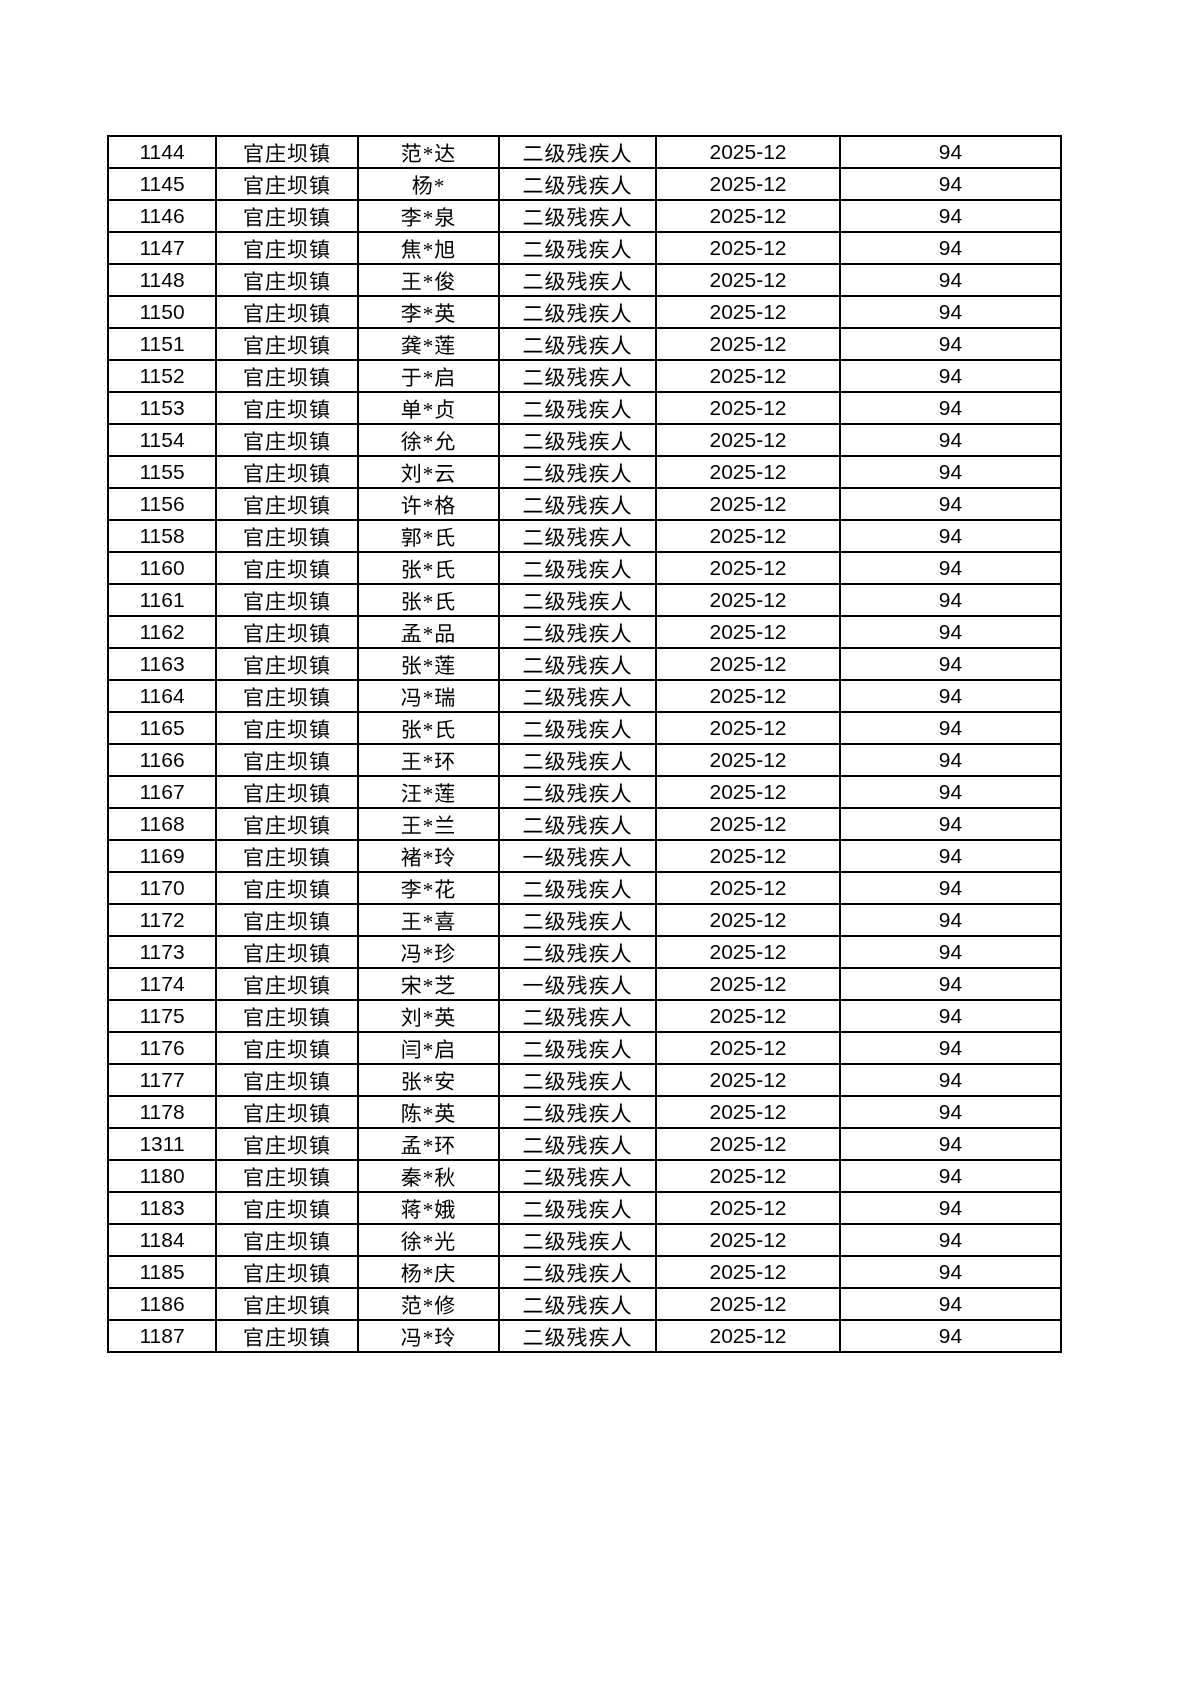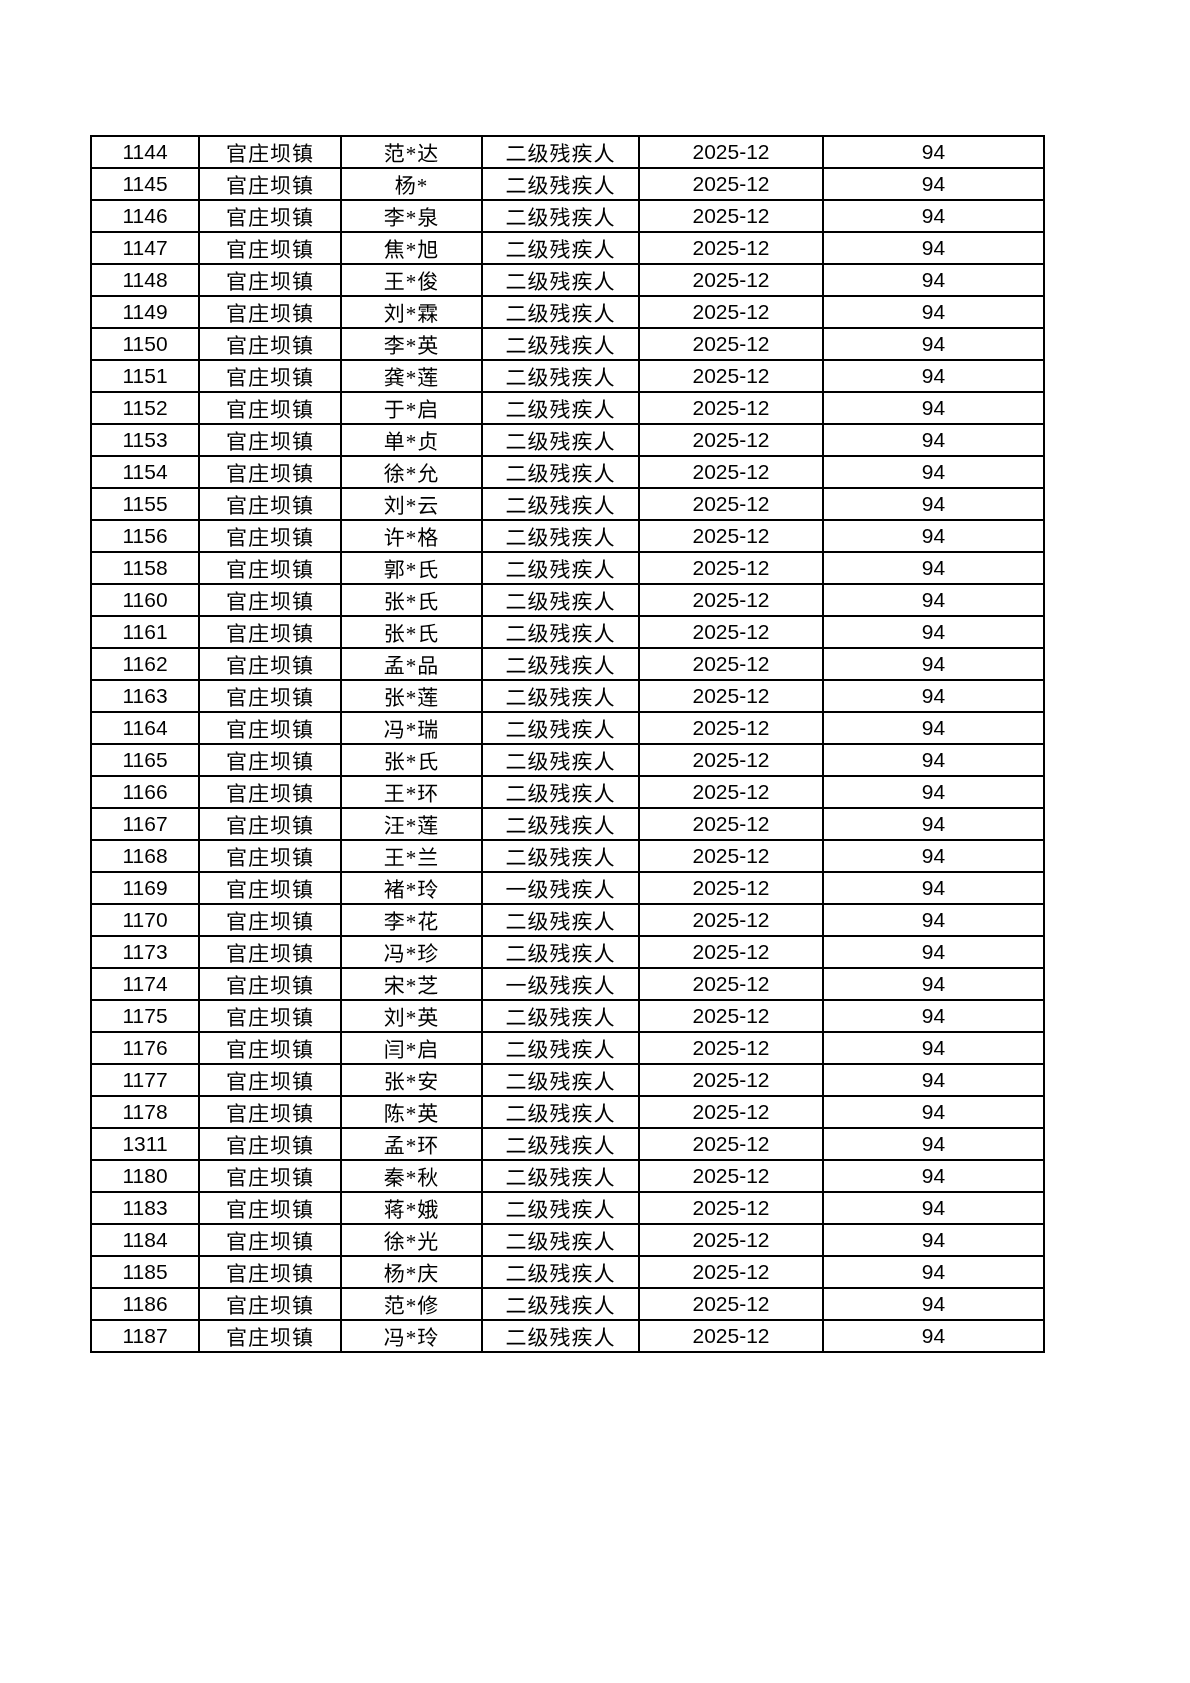--- a/index.html
+++ b/index.html
@@ -8,21 +8,21 @@
     background: #ffffff;
   }
   body {
     position: relative;
     width: 1190px;
     height: 1683px;
     overflow: hidden;
   }
   .sheet-table {
     position: absolute;
-    left: 90px;
+    left: 107px;
     top: 135px;
     width: 953px;
     border-collapse: collapse;
     table-layout: fixed;
     padding-left: 44px;
   }
   .sheet-table td {
     border: 2px solid #000000;
     height: 29.3px;
     padding: 0;
@@ -97,28 +97,20 @@
       </tr>
       <tr>
         <td class="num">1148</td>
         <td class="zh">官庄坝镇</td>
         <td class="zh">王*俊</td>
         <td class="zh">二级残疾人</td>
         <td class="num">2025-12</td>
         <td class="num">94</td>
       </tr>
       <tr>
-        <td class="num">1149</td>
-        <td class="zh">官庄坝镇</td>
-        <td class="zh">刘*霖</td>
-        <td class="zh">二级残疾人</td>
-        <td class="num">2025-12</td>
-        <td class="num">94</td>
-      </tr>
-      <tr>
         <td class="num">1150</td>
         <td class="zh">官庄坝镇</td>
         <td class="zh">李*英</td>
         <td class="zh">二级残疾人</td>
         <td class="num">2025-12</td>
         <td class="num">94</td>
       </tr>
       <tr>
         <td class="num">1151</td>
         <td class="zh">官庄坝镇</td>
@@ -252,20 +244,28 @@
         <td class="zh">官庄坝镇</td>
         <td class="zh">褚*玲</td>
         <td class="zh">一级残疾人</td>
         <td class="num">2025-12</td>
         <td class="num">94</td>
       </tr>
       <tr>
         <td class="num">1170</td>
         <td class="zh">官庄坝镇</td>
         <td class="zh">李*花</td>
+        <td class="zh">二级残疾人</td>
+        <td class="num">2025-12</td>
+        <td class="num">94</td>
+      </tr>
+      <tr>
+        <td class="num">1172</td>
+        <td class="zh">官庄坝镇</td>
+        <td class="zh">王*喜</td>
         <td class="zh">二级残疾人</td>
         <td class="num">2025-12</td>
         <td class="num">94</td>
       </tr>
       <tr>
         <td class="num">1173</td>
         <td class="zh">官庄坝镇</td>
         <td class="zh">冯*珍</td>
         <td class="zh">二级残疾人</td>
         <td class="num">2025-12</td>

